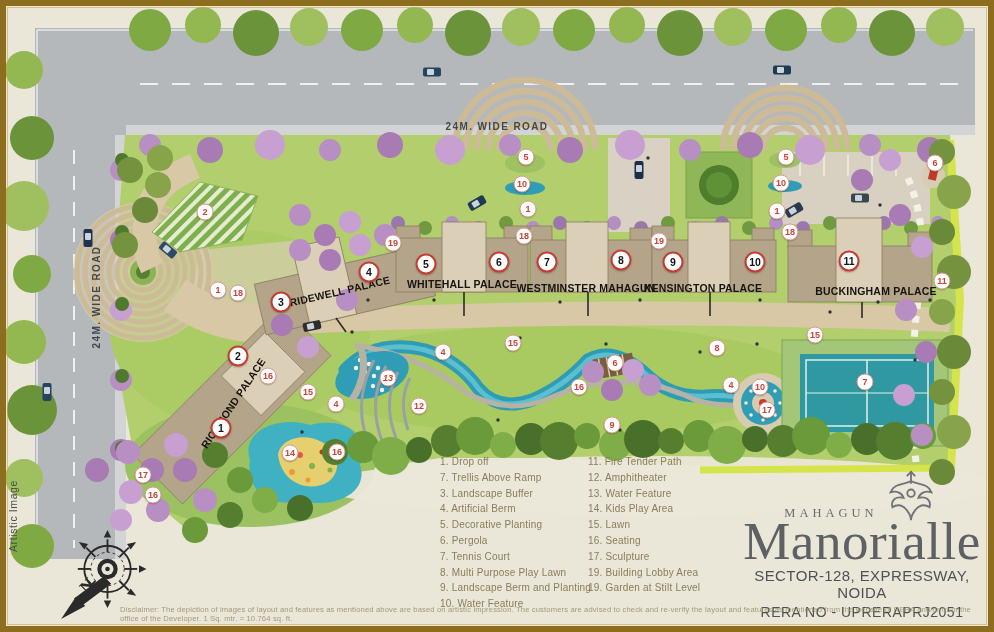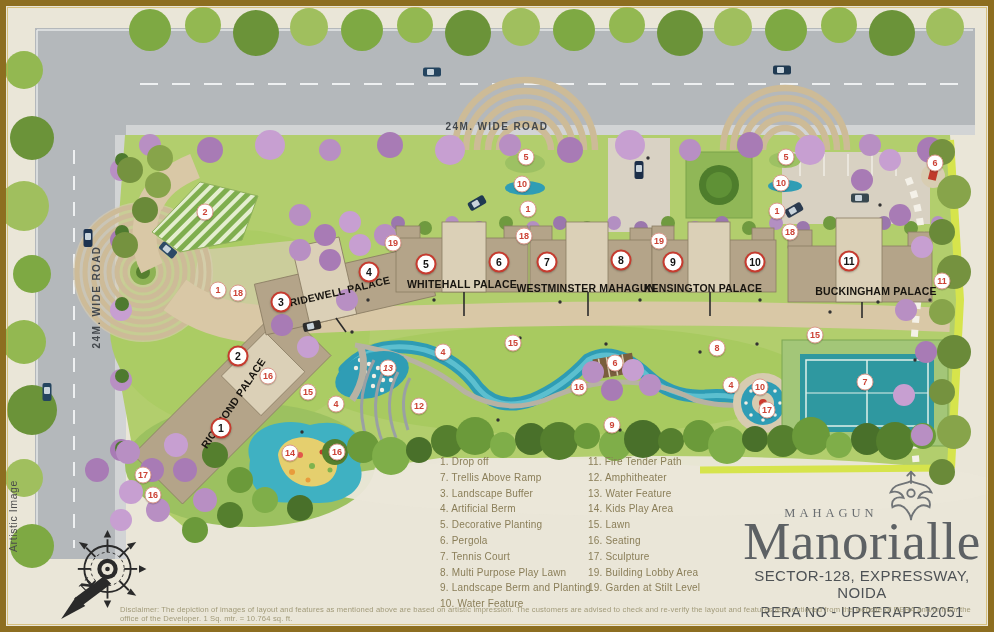--- a/index.html
+++ b/index.html
@@ -567,21 +567,21 @@
     <div class="fbadge" style="left: 790px; top: 232px;">18</div>
     <div class="fbadge" style="left: 393px; top: 243px;">19</div>
     <div class="fbadge" style="left: 659px; top: 241px;">19</div>
     <div class="fbadge" style="left: 935px; top: 163px;">6</div>
     <div class="fbadge" style="left: 942px; top: 281px;">11</div>
     <div class="fbadge" style="left: 218px; top: 290px;">1</div>
     <div class="fbadge" style="left: 238px; top: 293px;">18</div>
     <div class="fbadge" style="left: 268px; top: 376px;">16</div>
     <div class="fbadge" style="left: 308px; top: 392px;">15</div>
     <div class="fbadge" style="left: 336px; top: 404px;">4</div>
-    <div class="fbadge" style="left: 388px; top: 368px; font-style: italic;">13</div>
+    <div class="fbadge" style="left: 388px; top: 378px; font-style: italic;">13</div>
     <div class="fbadge" style="left: 419px; top: 406px;">12</div>
     <div class="fbadge" style="left: 513px; top: 343px;">15</div>
     <div class="fbadge" style="left: 443px; top: 352px;">4</div>
     <div class="fbadge" style="left: 615px; top: 363px;">6</div>
     <div class="fbadge" style="left: 579px; top: 387px;">16</div>
     <div class="fbadge" style="left: 717px; top: 348px;">8</div>
     <div class="fbadge" style="left: 731px; top: 385px;">4</div>
     <div class="fbadge" style="left: 612px; top: 425px;">9</div>
     <div class="fbadge" style="left: 815px; top: 335px;">15</div>
     <div class="fbadge" style="left: 865px; top: 382px;">7</div>

